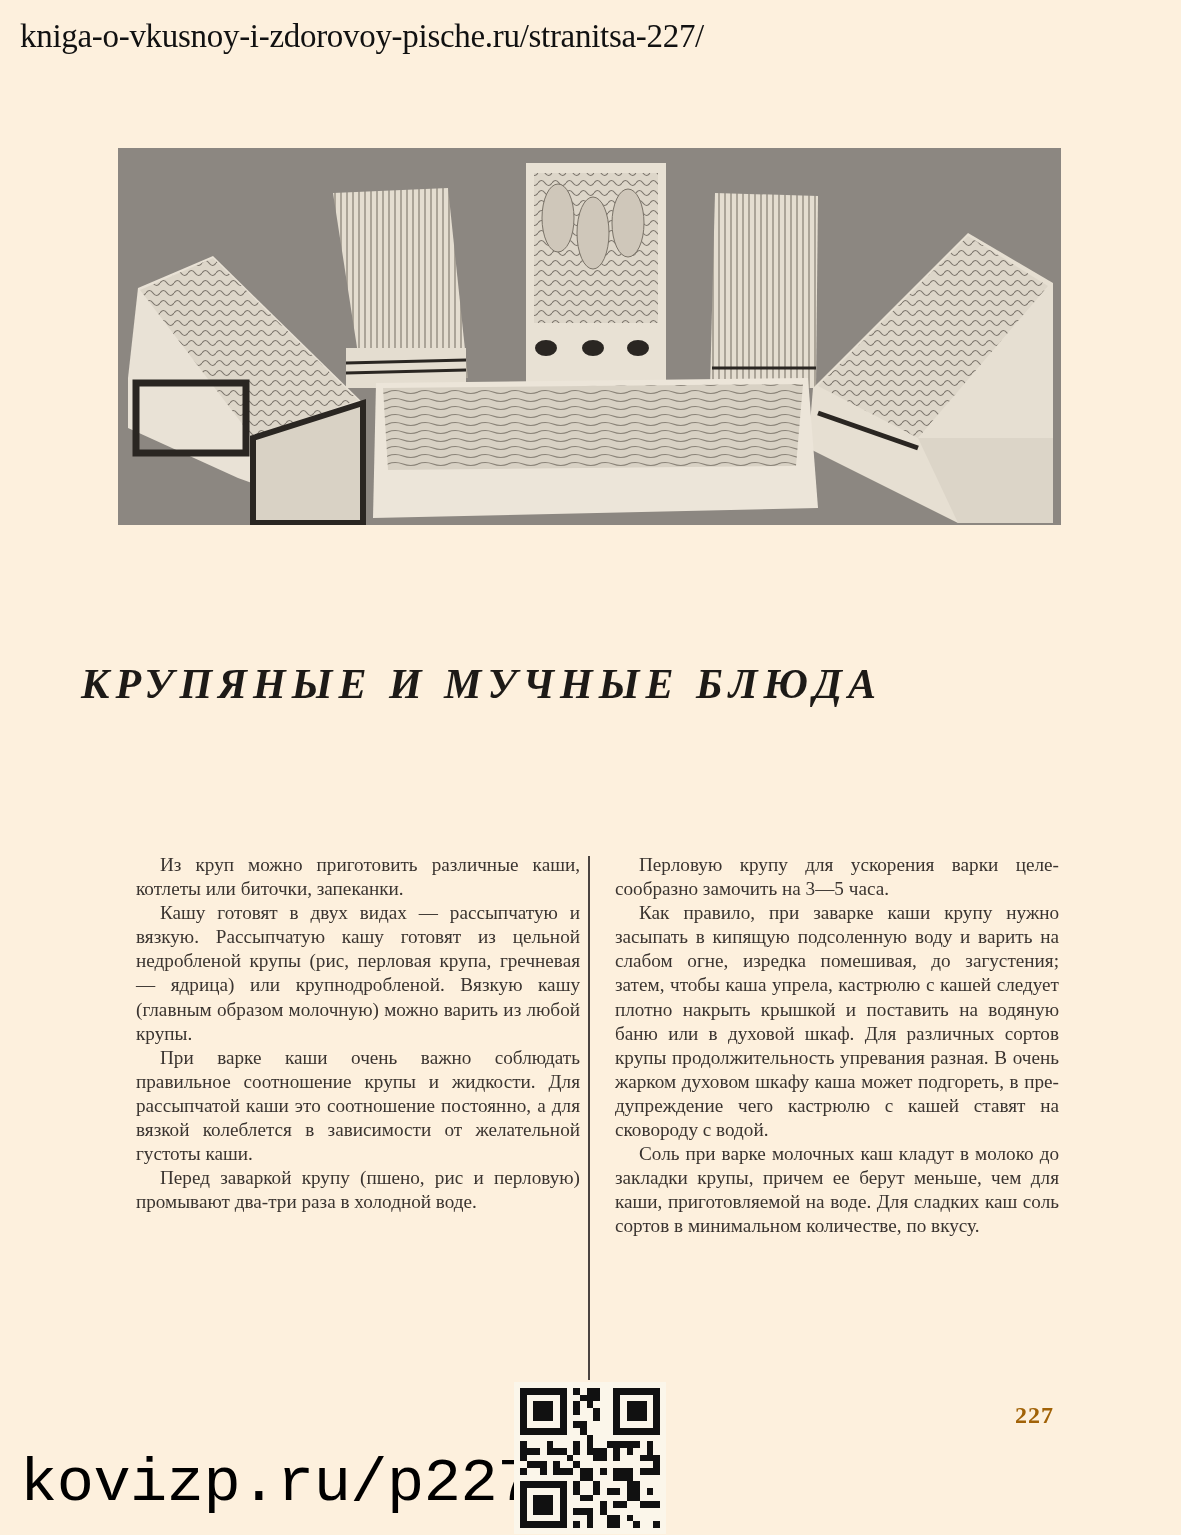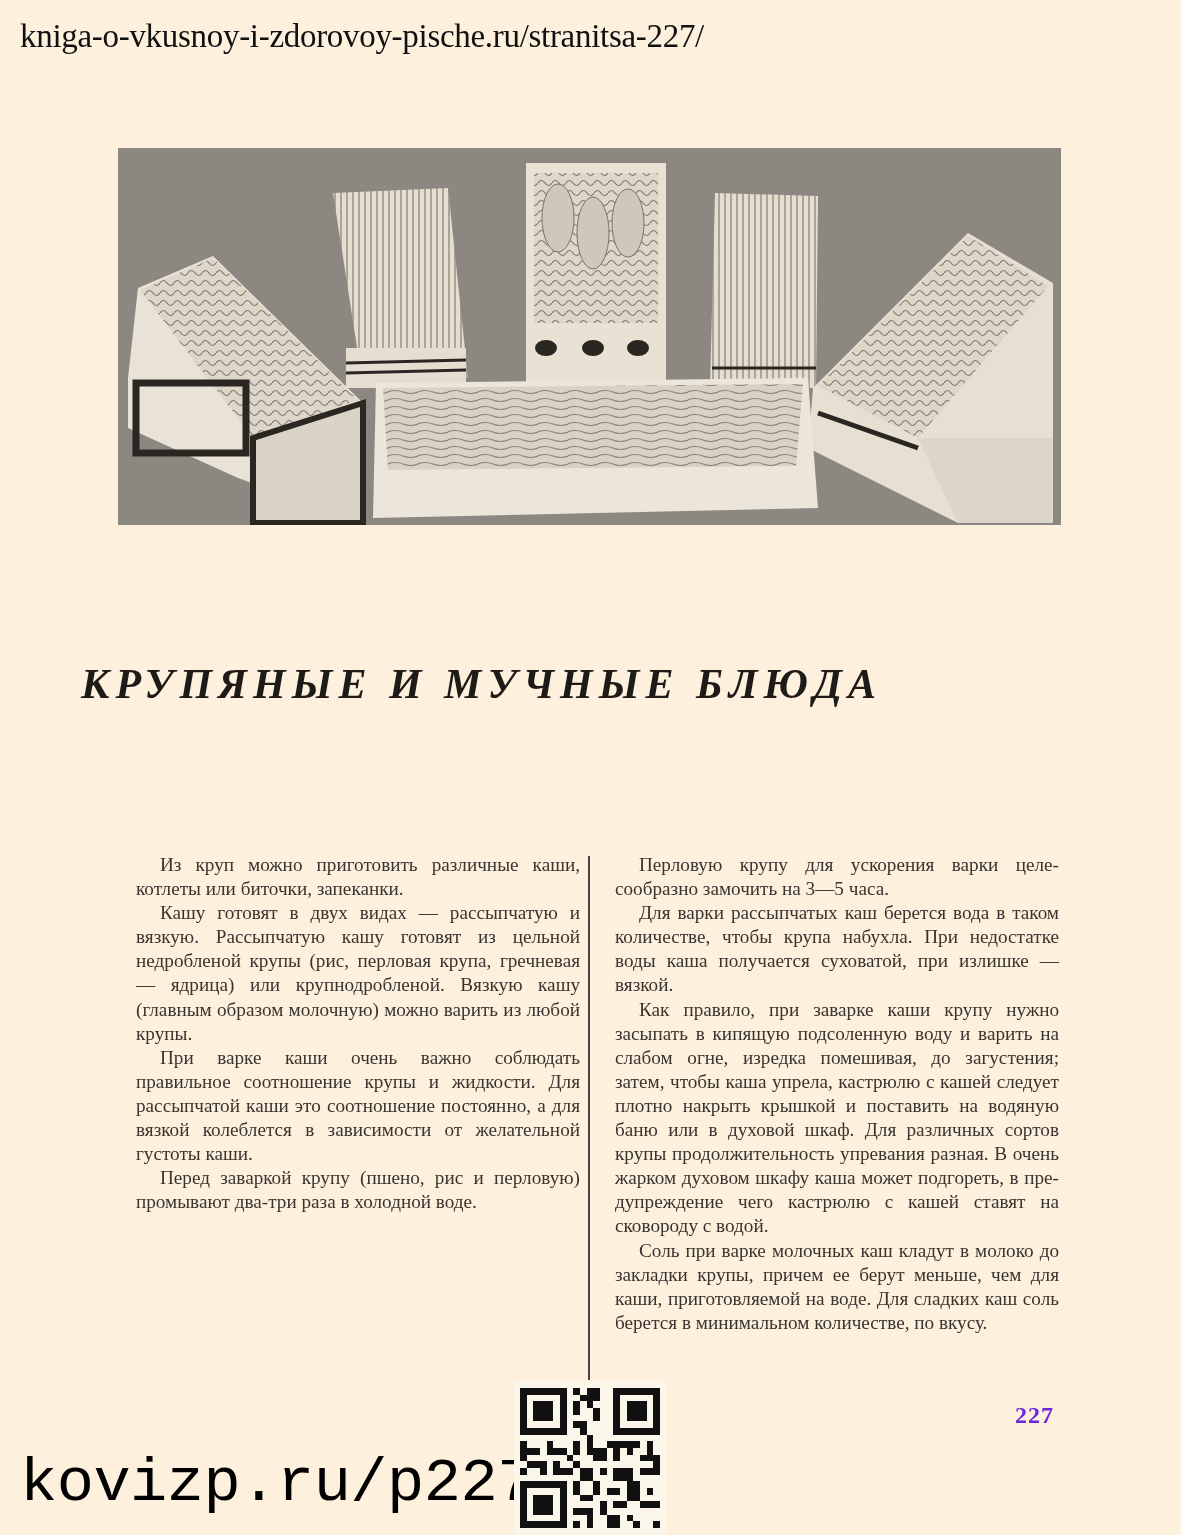--- a/index.html
+++ b/index.html
@@ -35,21 +35,21 @@
   .col-left { left: 136px; }
   .col-right { left: 615px; }
   .col p { margin: 0; text-indent: 24px; hyphens: manual; }
   .divider {
     position: absolute; left: 588px; top: 856px; width: 1.5px; height: 524px;
     background: #4a4440;
   }
   .page-number {
     position: absolute; left: 1015px; top: 1402px;
     font-family: "Liberation Serif", serif; font-weight: bold;
-    font-size: 24px; letter-spacing: 1px; color: #6d28d9;
+    font-size: 24px; letter-spacing: 1px; color: #a16207;
   }
   .short-link {
     position: absolute; left: 20px; top: 1448px;
     font-family: Liberation Mono, monospace;
     font-size: 62px; color: #000000; letter-spacing: -0.5px;
   }
   .qr {
     position: absolute; left: 514px; top: 1382px; width: 152px; height: 152px;
     background: #fbf6ea;
   }
@@ -117,23 +117,22 @@
   <p>Из круп можно приготовить различные ка­ши, котлеты или биточки, запеканки.</p>
   <p>Кашу готовят в двух видах — рассыпчатую и вязкую. Рассыпчатую кашу готовят из цельной недробленой крупы (рис, перловая крупа, гречневая — ядрица) или крупнодробленой. Вязкую кашу (главным образом молочную) можно варить из любой крупы.</p>
   <p>При варке каши очень важно соблюдать правильное соотношение крупы и жидкости. Для рассыпчатой каши это соотношение пос­тоянно, а для вязкой колеблется в зависимости от желательной густоты каши.</p>
   <p>Перед заваркой крупу (пшено, рис и перло­вую) промывают два-три раза в холодной воде.</p>
 </div>
 
 <div class="divider"></div>
 
 <div class="col col-right">
   <p>Перловую крупу для ускорения варки целе­сообразно замочить на 3—5 часа.</p>
-  <p>Для варки рассыпчатых каш берется вода в таком количестве, чтобы крупа набухла. При недостатке воды каша получается суховатой, при излишке — вязкой.</p>
   <p>Как правило, при заварке каши крупу нужно засыпать в кипящую подсоленную воду и ва­рить на слабом огне, изредка помешивая, до загустения; затем, чтобы каша упрела, кастрю­лю с кашей следует плотно накрыть крышкой и поставить на водяную баню или в духовой шкаф. Для различных сортов крупы продолжи­тельность упревания разная. В очень жарком духовом шкафу каша может подгореть, в пре­дупреждение чего кастрюлю с кашей ставят на сковороду с водой.</p>
-  <p>Соль при варке молочных каш кладут в мо­локо до закладки крупы, причем ее берут мень­ше, чем для каши, приготовляемой на воде. Для сладких каш соль берется в минимальном количестве, по вкусу.</p>
+  <p>Соль при варке молочных каш кладут в мо­локо до закладки крупы, причем ее берут мень­ше, чем для каши, приготовляемой на воде. Для сладких каш соль сортов в минимальном количестве, по вкусу.</p>
 </div>
 
 <div class="page-number">227</div>
 
 <div class="short-link">kovizp.ru/p227</div>
 
 <div class="qr">
   <svg width="140" height="140" viewBox="0 0 21 21" shape-rendering="crispEdges">
     <g fill="#111">
 

